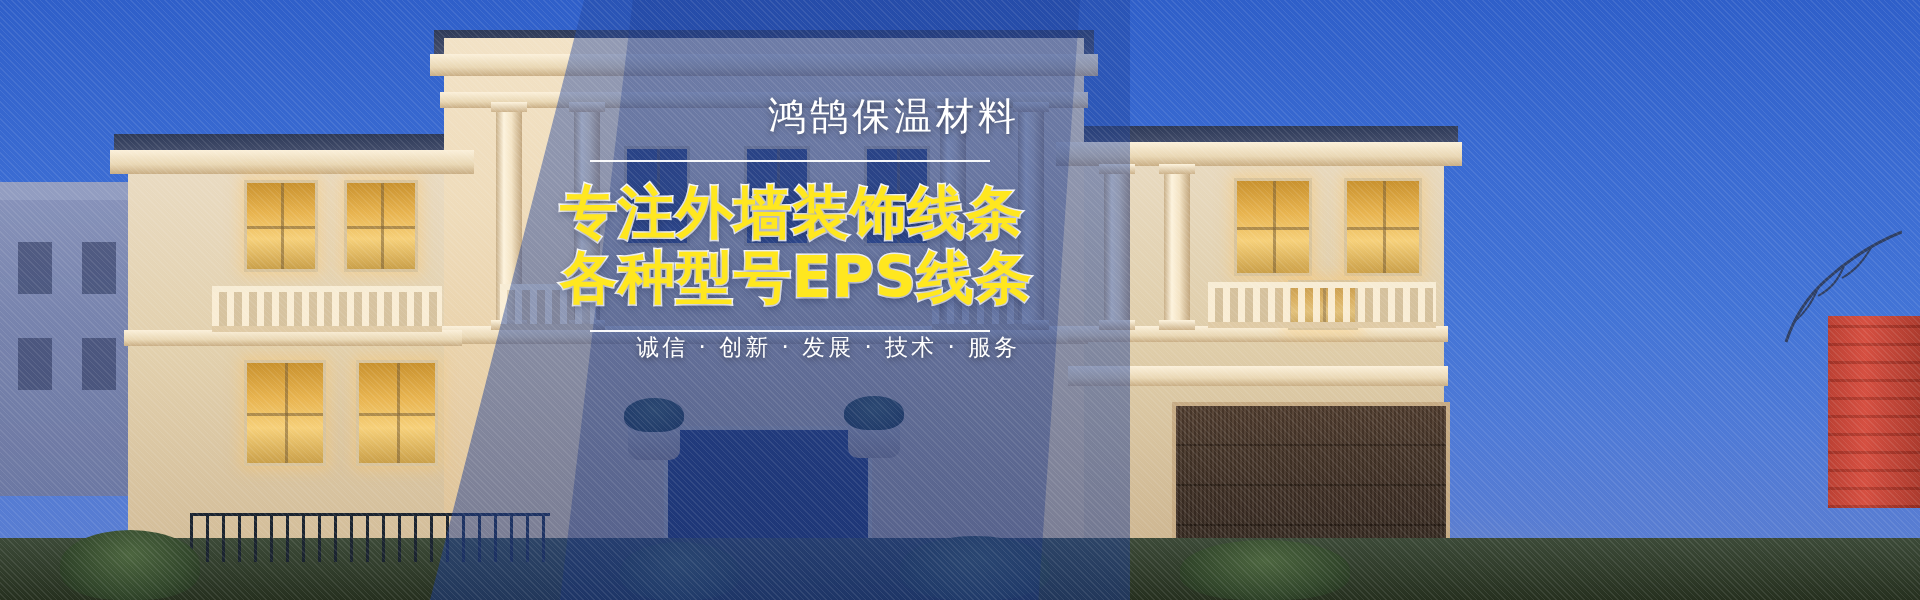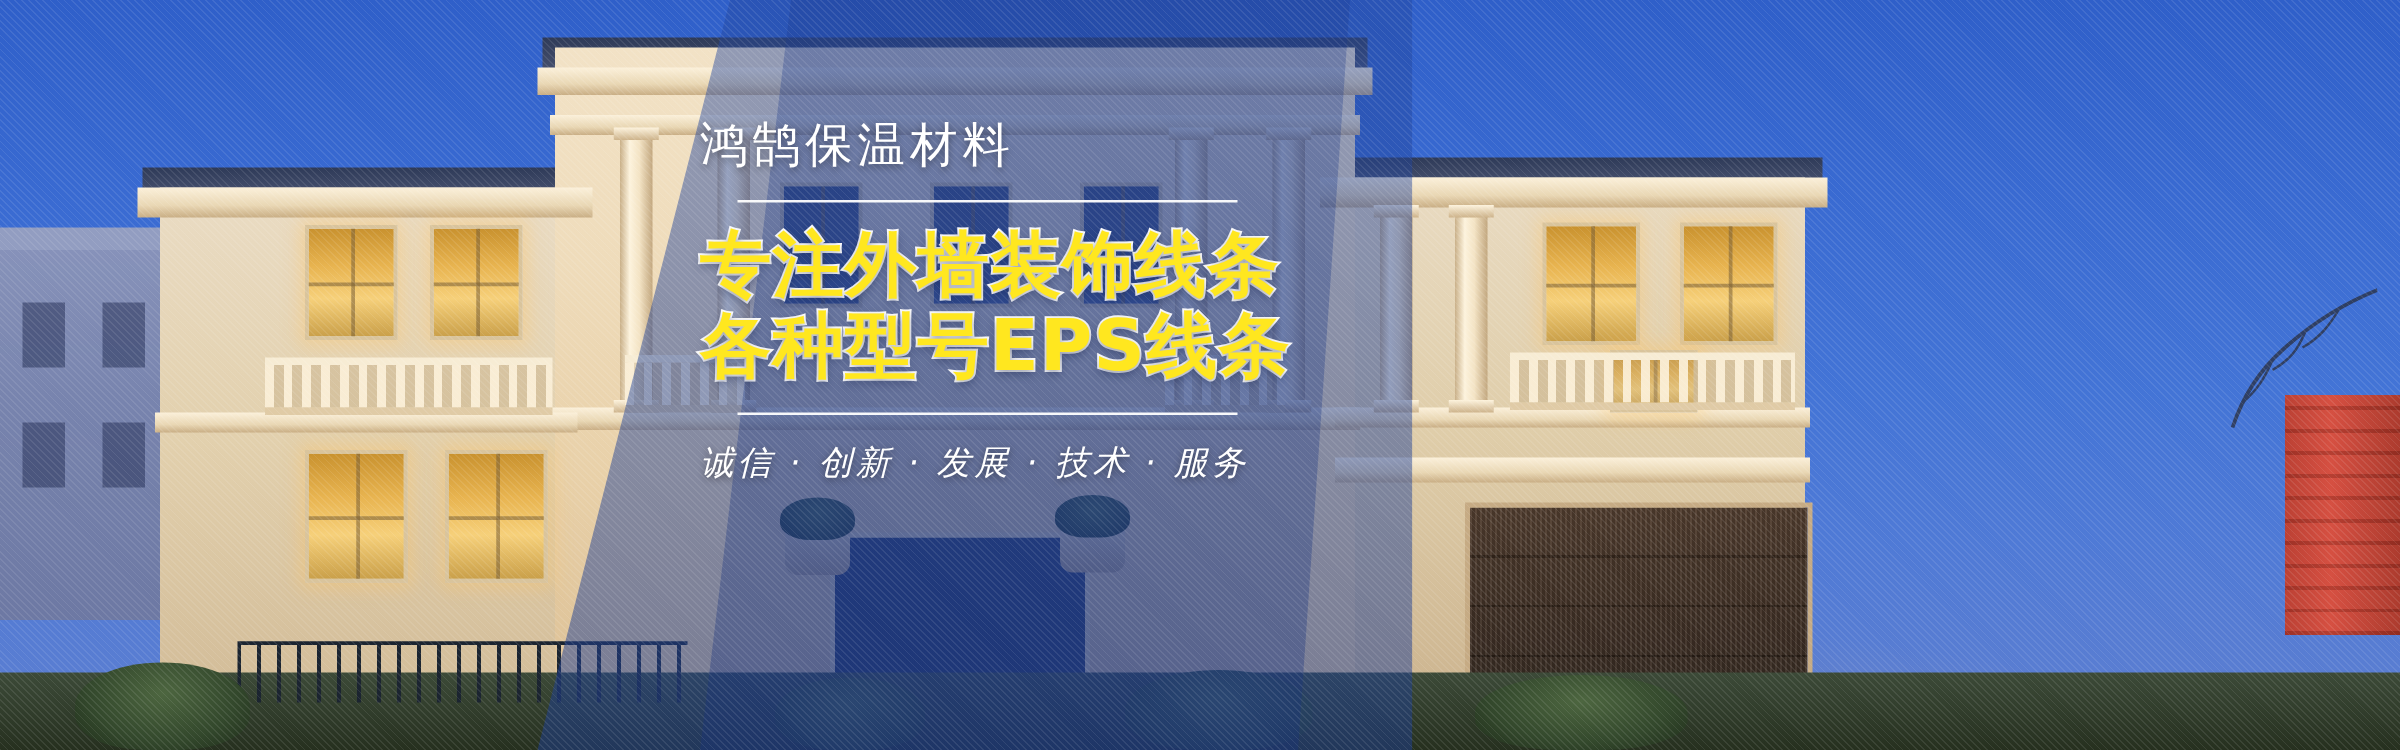--- a/index.html
+++ b/index.html
@@ -167,21 +167,21 @@
     position:absolute;inset:0;
     background-image:repeating-linear-gradient(45deg,
         rgba(255,255,255,.085) 0px, rgba(255,255,255,.085) 1px,
         rgba(0,0,0,0) 1px, rgba(0,0,0,0) 4px);
     pointer-events:none;
   }
 
   
   .textblock{
     position:absolute;left:560px;top:96px;width:460px;
-    text-align:left;
+    text-align:right;
   }
   .subtitle{
     font-size:38px;
     letter-spacing:4px;
     color:#ffffff;
     font-weight:400;
     line-height:1.1;
     text-shadow:0 2px 6px rgba(0,0,0,.40);
   }
   .rule{
@@ -204,28 +204,26 @@
     white-space:nowrap;
   }
   .rule2{
     height:2px;
     background:#ffffff;
     margin:20px auto 0 auto;
     width:400px;
     opacity:.95;
   }
   .tagline{
-    margin-top:20px;
-    font-size:27px;
+    font-size:23px;
     letter-spacing:3px;
     color:#ffffff;
     font-weight:400;
     text-shadow:0 2px 6px rgba(0,0,0,.45);
     white-space:nowrap;
-    font-style:italic;
   }
 </style>
 </head>
 <body>
 
 <div id="banner">
 
   <div class="sky"></div>
 
   <div class="far-left-bldg">

